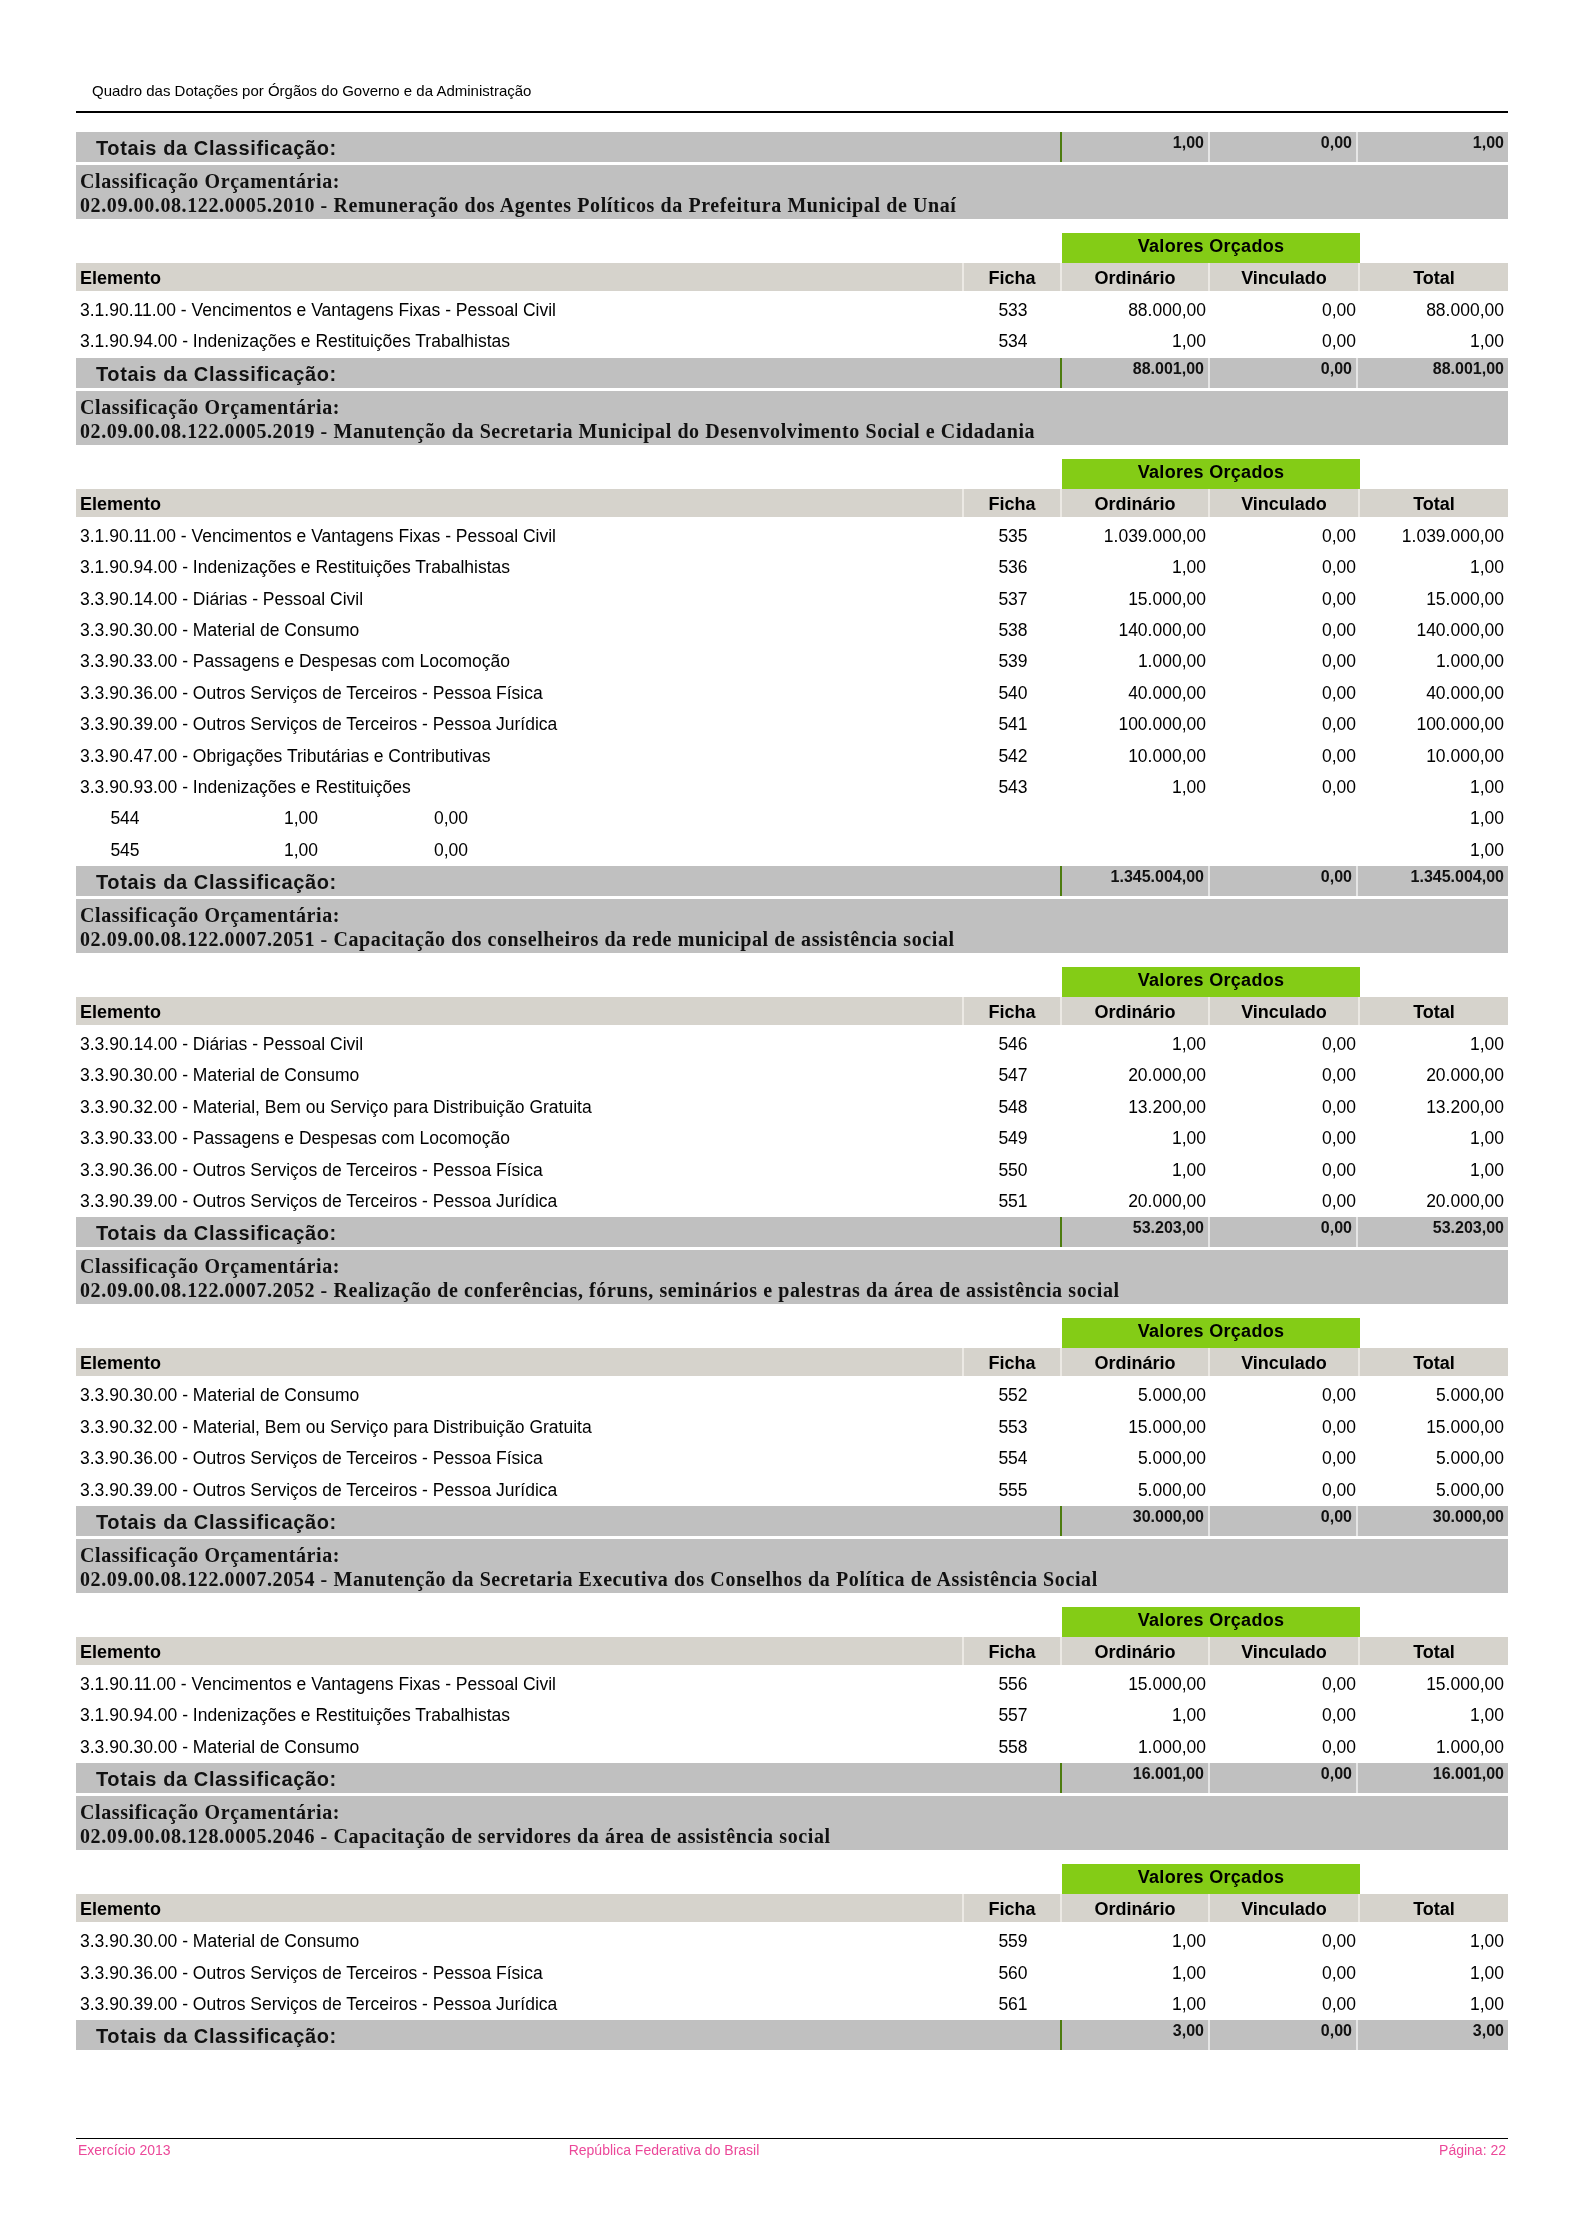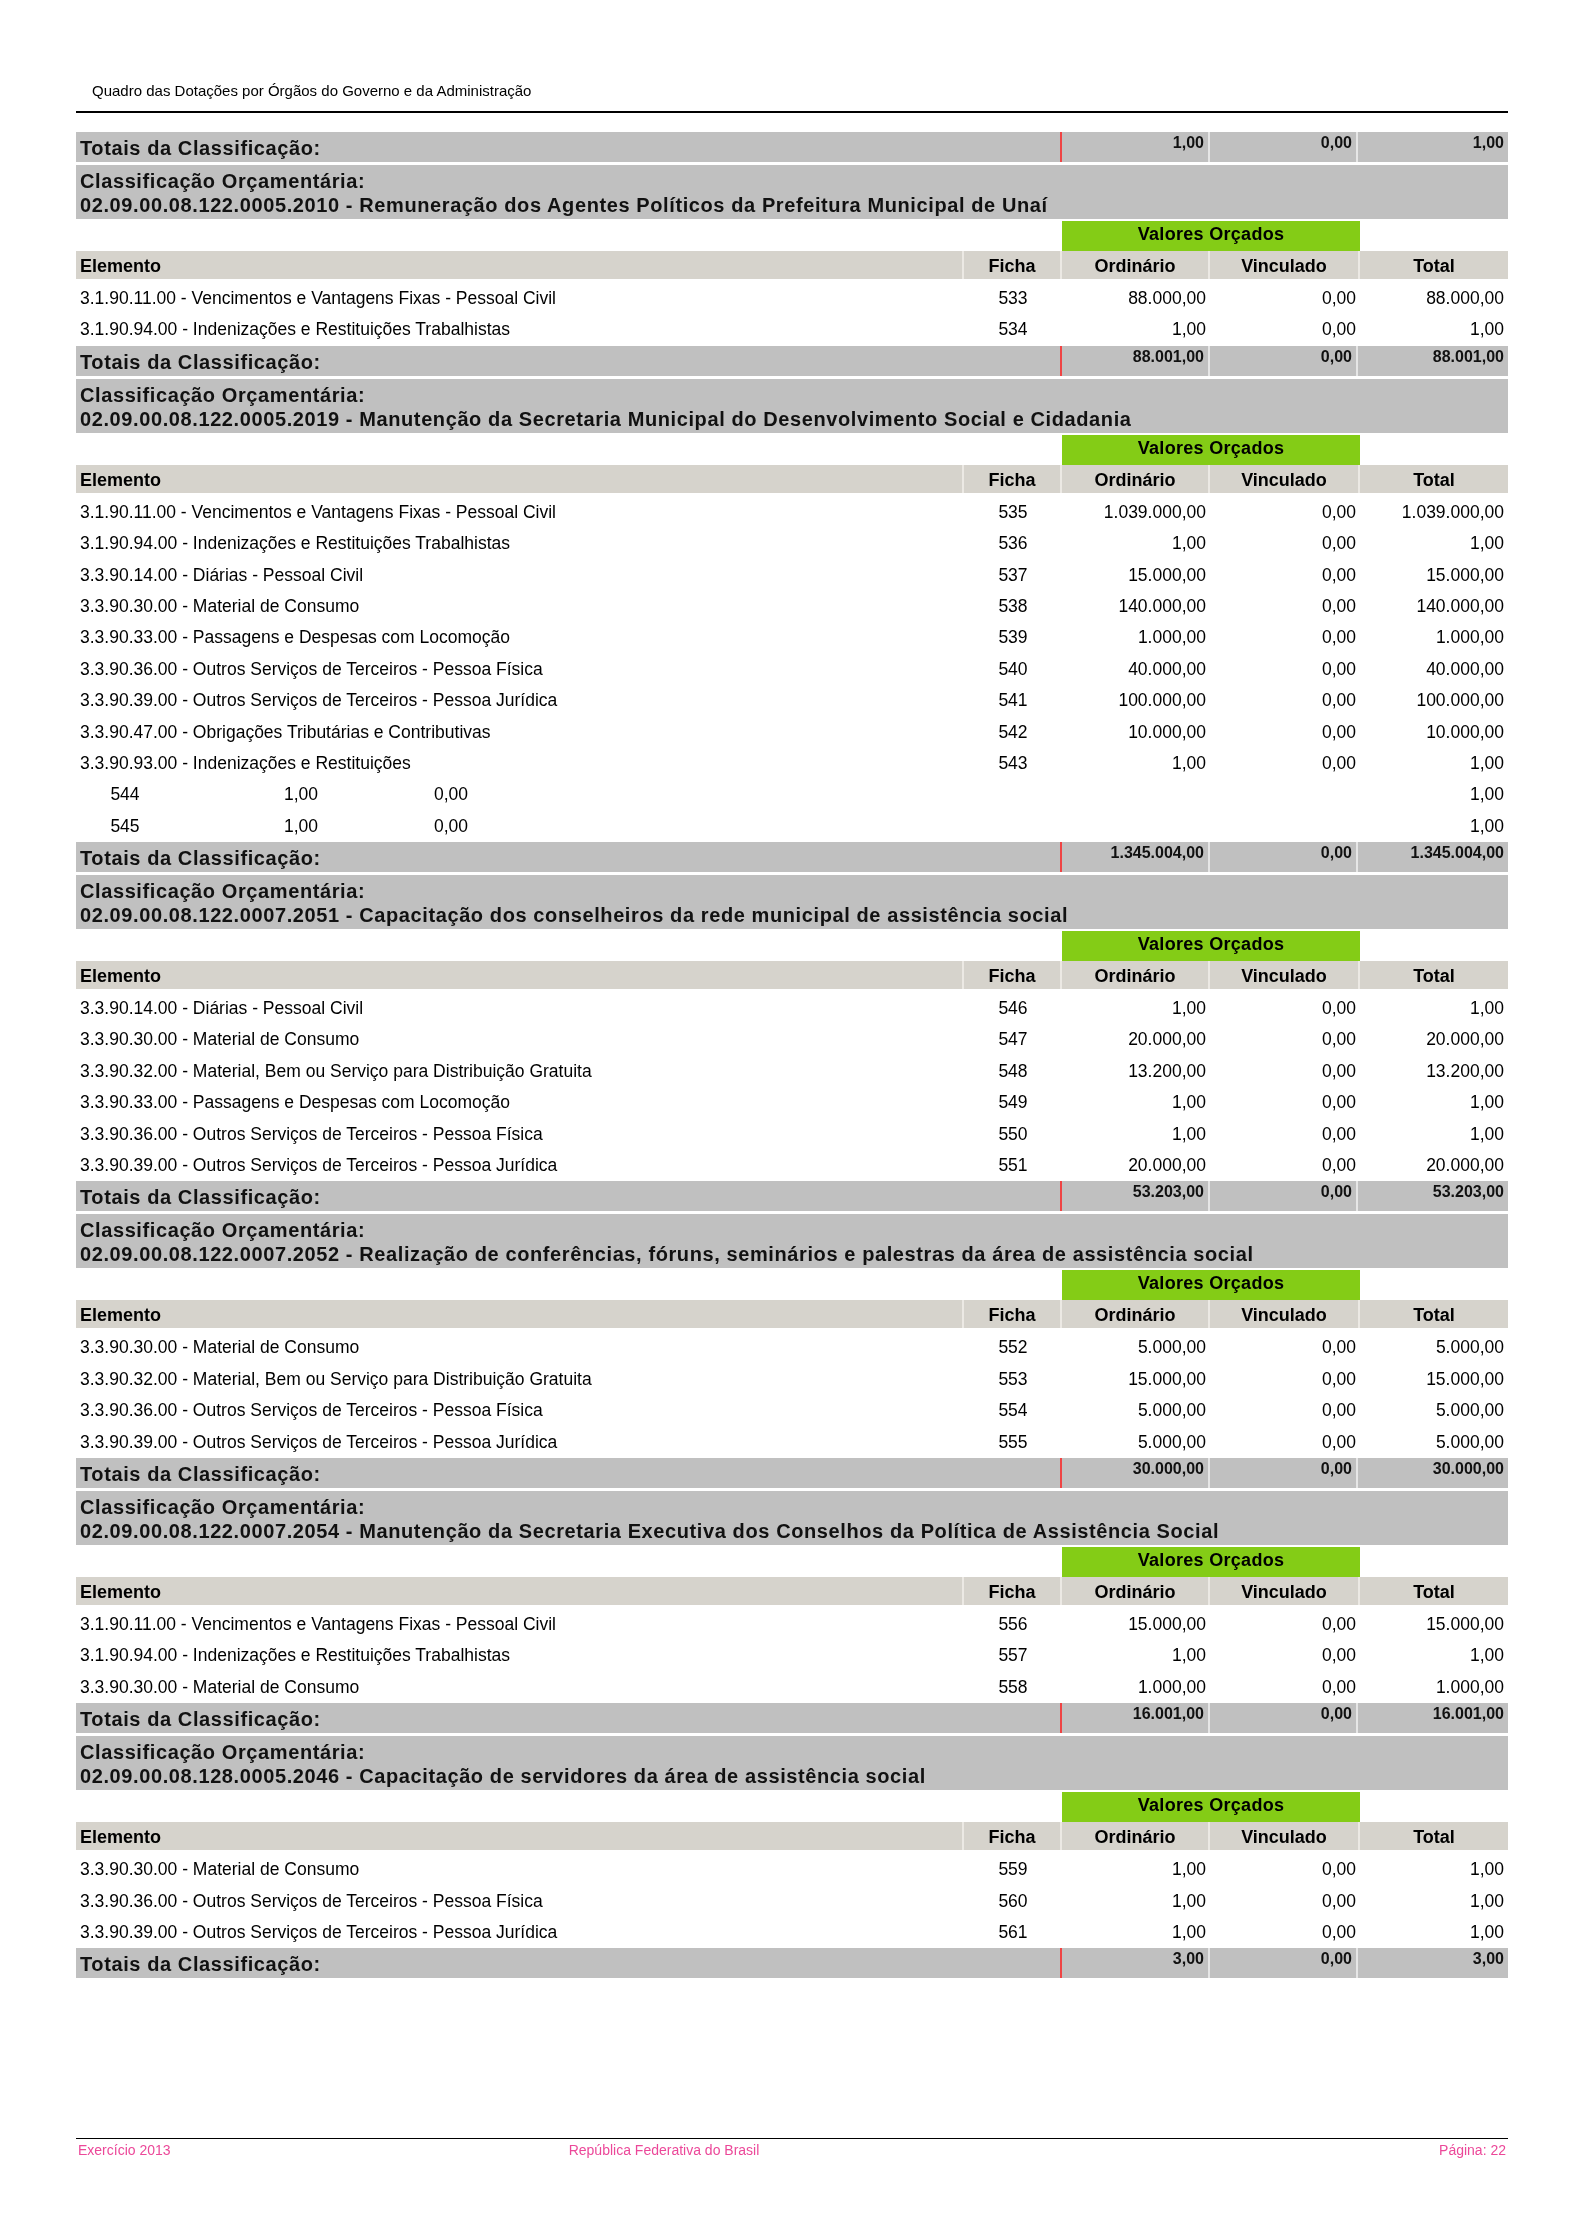--- a/index.html
+++ b/index.html
@@ -2,25 +2,25 @@
 <html><head>
 <meta charset="utf-8">
 <style>
   html, body { margin: 0; padding: 0; background: #ffffff; }
   body { width: 1580px; height: 2232px; position: relative; font-family: "Liberation Sans", sans-serif; color: #000; overflow: hidden; }
   .page-header { position: absolute; left: 92px; top: 82px; font-size: 15px; }
   .header-rule { position: absolute; left: 76px; top: 111px; width: 1432px; height: 2px; background: #000; }
   #content { position: absolute; left: 76px; top: 132px; width: 1432px; }
 
   .tot-row { display: flex; height: 30px; background: #c0c0c0; margin-bottom: 3px; }
-  .tot-row .lbl { flex: 0 0 986px; font-size: 20px; font-weight: bold; letter-spacing: 0.6px; line-height: 32px; padding-left: 4px; box-sizing: border-box; color: #111; border-right: 2px solid #ef4444; }
+  .tot-row .lbl { flex: 0 0 986px; font-size: 20px; font-weight: bold; letter-spacing: 0.6px; line-height: 32px; padding-left: 20px; box-sizing: border-box; color: #111; border-right: 2px solid #4d7c0f; }
   .tot-row .num { flex: 0 0 148px; font-size: 16px; font-weight: bold; text-align: right; line-height: 22px; padding-right: 4px; box-sizing: border-box; border-right: 2px solid #e6e6e6; color: #111; }
   .tot-row .num.last { flex: 1 1 auto; border-right: none; }
 
-  .class-head { background: #c0c0c0; padding: 4px 4px 2px 4px; margin-bottom: 2px; }
+  .class-head { background: #c0c0c0; padding: 4px 4px 2px 4px; margin-bottom: 14px; font-family: Liberation Serif, serif; }
   .class-head .l1, .class-head .l2 { font-size: 20px; letter-spacing: 0.6px; line-height: 24px; color: #111; font-weight: bold; }
 
   .valores-row { display: flex; height: 30px; }
   .valores-row .spacer { flex: 0 0 986px; }
   .valores-row .valores { flex: 0 0 298px; background: #84cc16; font-size: 18px; font-weight: bold; text-align: center; line-height: 26px; letter-spacing: 0.3px; }
 
   .col-head { display: flex; height: 28px; background: #d6d3cc; margin-bottom: 4px; }
   .col-head div { font-size: 18px; font-weight: bold; line-height: 31px; box-sizing: border-box; }
   .col-head .c-el { flex: 0 0 888px; padding-left: 4px; border-right: 2px solid #ece9e4; }
   .col-head .c-fi { flex: 0 0 98px; text-align: center; border-right: 2px solid #ece9e4; }

